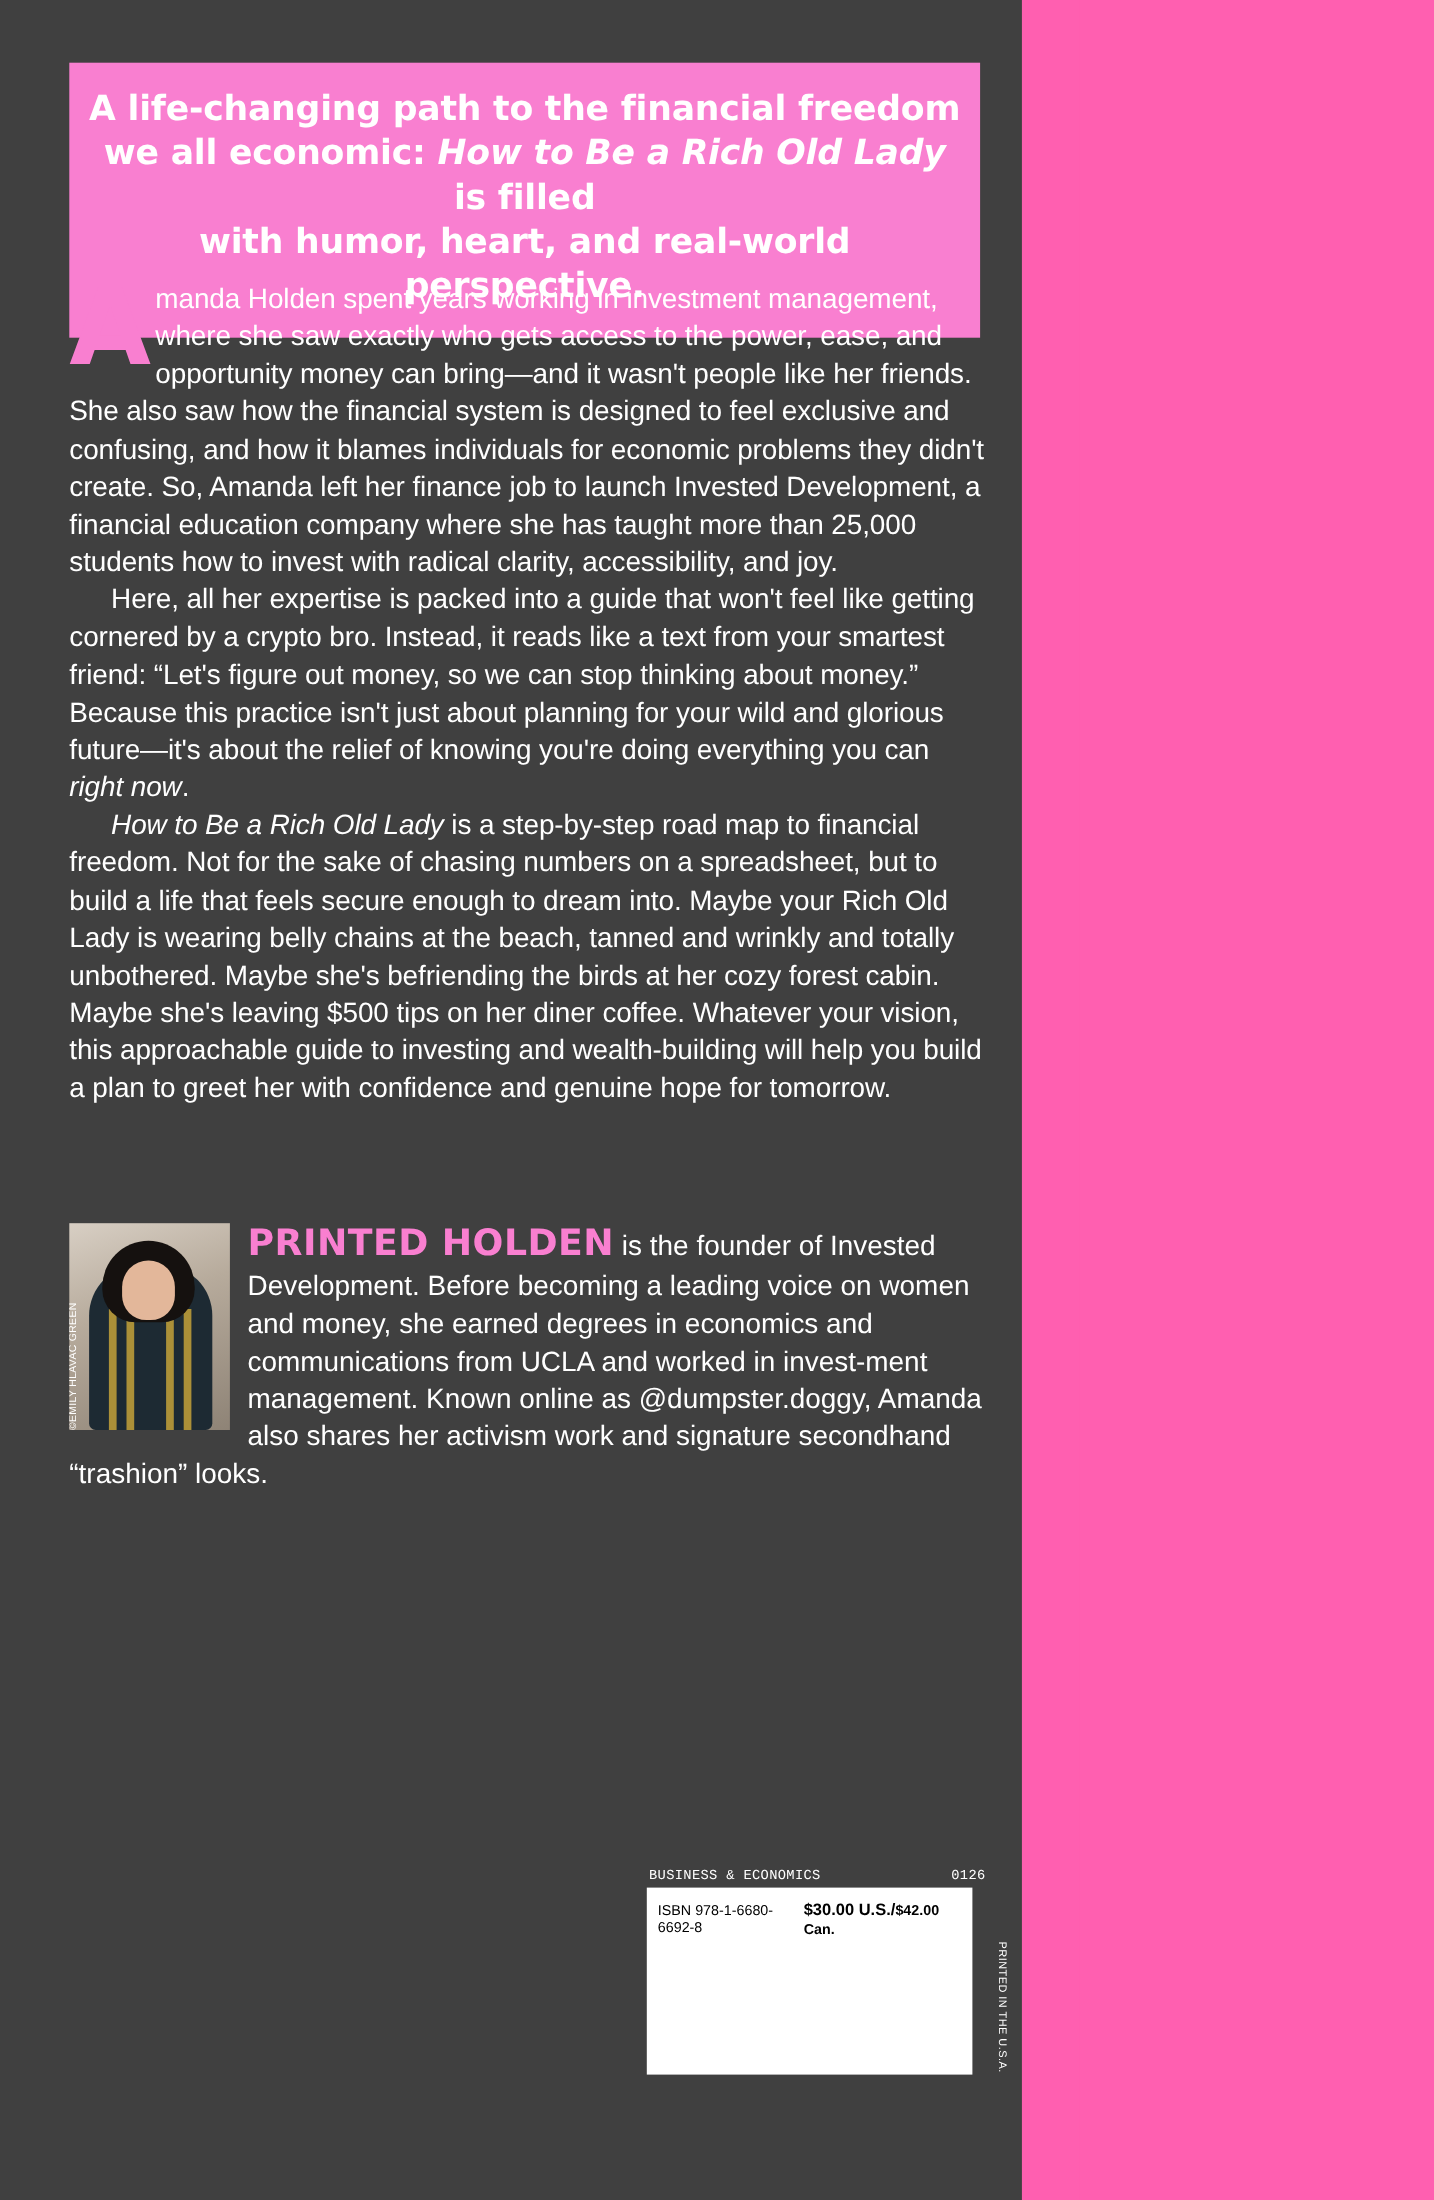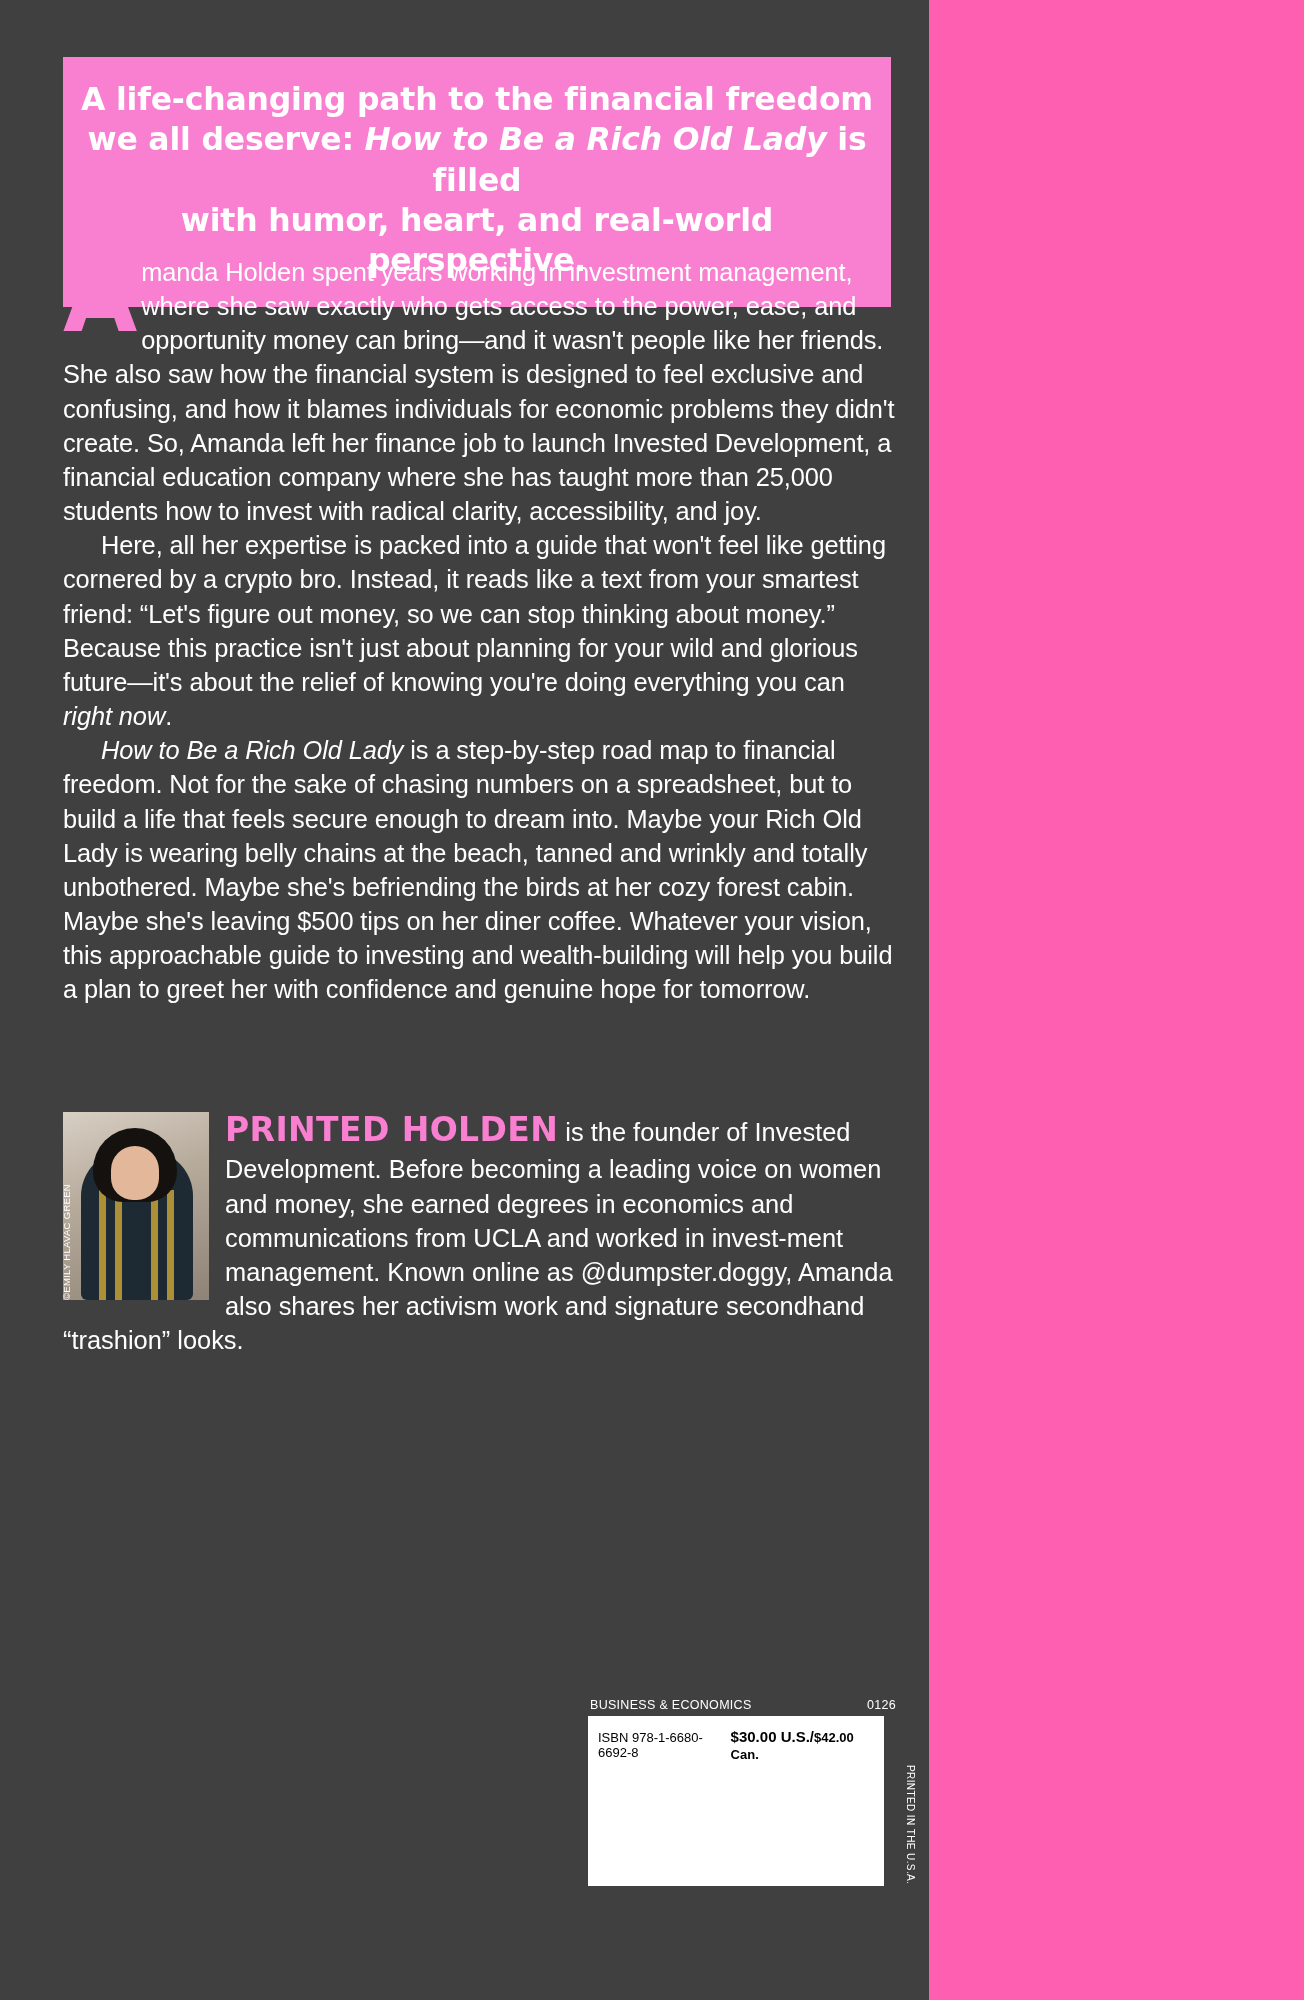--- a/index.html
+++ b/index.html
@@ -204,21 +204,21 @@
     top: 1698px;
     width: 310px;
   }
   .bisac-row {
     display: flex;
     justify-content: space-between;
     color: #ffffff;
     font-size: 12.5px;
     letter-spacing: 0.3px;
     padding: 0 2px 4px 2px;
-    font-family: Liberation Sans, sans-serif;
+    font-family: Liberation Mono, monospace;
   }
   .barcode-box {
     background: #ffffff;
     width: 296px;
     height: 170px;
     position: relative;
   }
   .barcode-top {
     display: flex;
     justify-content: space-between;
@@ -248,21 +248,21 @@
   }
 </style>
 </head>
 <body>
 
 <div class="cover">
 
   <div class="blurb-box">
     <div class="blurb-text">
       <span>A life-changing path to the financial freedom</span><br>
-      <span>we all deserve: </span><em>How to Be a Rich Old Lady</em><span> is filled</span><br>
+      <span>we all economic: </span><em>How to Be a Rich Old Lady</em><span> is filled</span><br>
       <span>with humor, heart, and real-world perspective.</span>
     </div>
   </div>
 
   <div class="body-copy">
     <p class="first"><span class="dropcap">A</span><span>manda Holden spent years working in investment management, where she saw exactly who gets access to the power, ease, and opportunity money can bring—and it wasn't people like her friends. She also saw how the financial system is designed to feel exclusive and confusing, and how it blames individuals for economic problems they didn't create. So, Amanda left her finance job to launch Invested Development, a financial education company where she has taught more than 25,000 students how to invest with radical clarity, accessibility, and joy.</span></p>
     <p><span>Here, all her expertise is packed into a guide that won't feel like getting cornered by a crypto bro. Instead, it reads like a text from your smartest friend: “Let's figure out money, so we can stop thinking about money.” Because this practice isn't just about planning for your wild and glorious future—it's about the relief of knowing you're doing everything you can </span><em>right now</em><span>.</span></p>
     <p><em>How to Be a Rich Old Lady</em><span> is a step-by-step road map to financial freedom. Not for the sake of chasing numbers on a spreadsheet, but to build a life that feels secure enough to dream into. Maybe your Rich Old Lady is wearing belly chains at the beach, tanned and wrinkly and totally unbothered. Maybe she's befriending the birds at her cozy forest cabin. Maybe she's leaving $500 tips on her diner coffee. Whatever your vision, this approachable guide to investing and wealth-building will help you build a plan to greet her with confidence and genuine hope for tomorrow.</span></p>
   </div>
 

